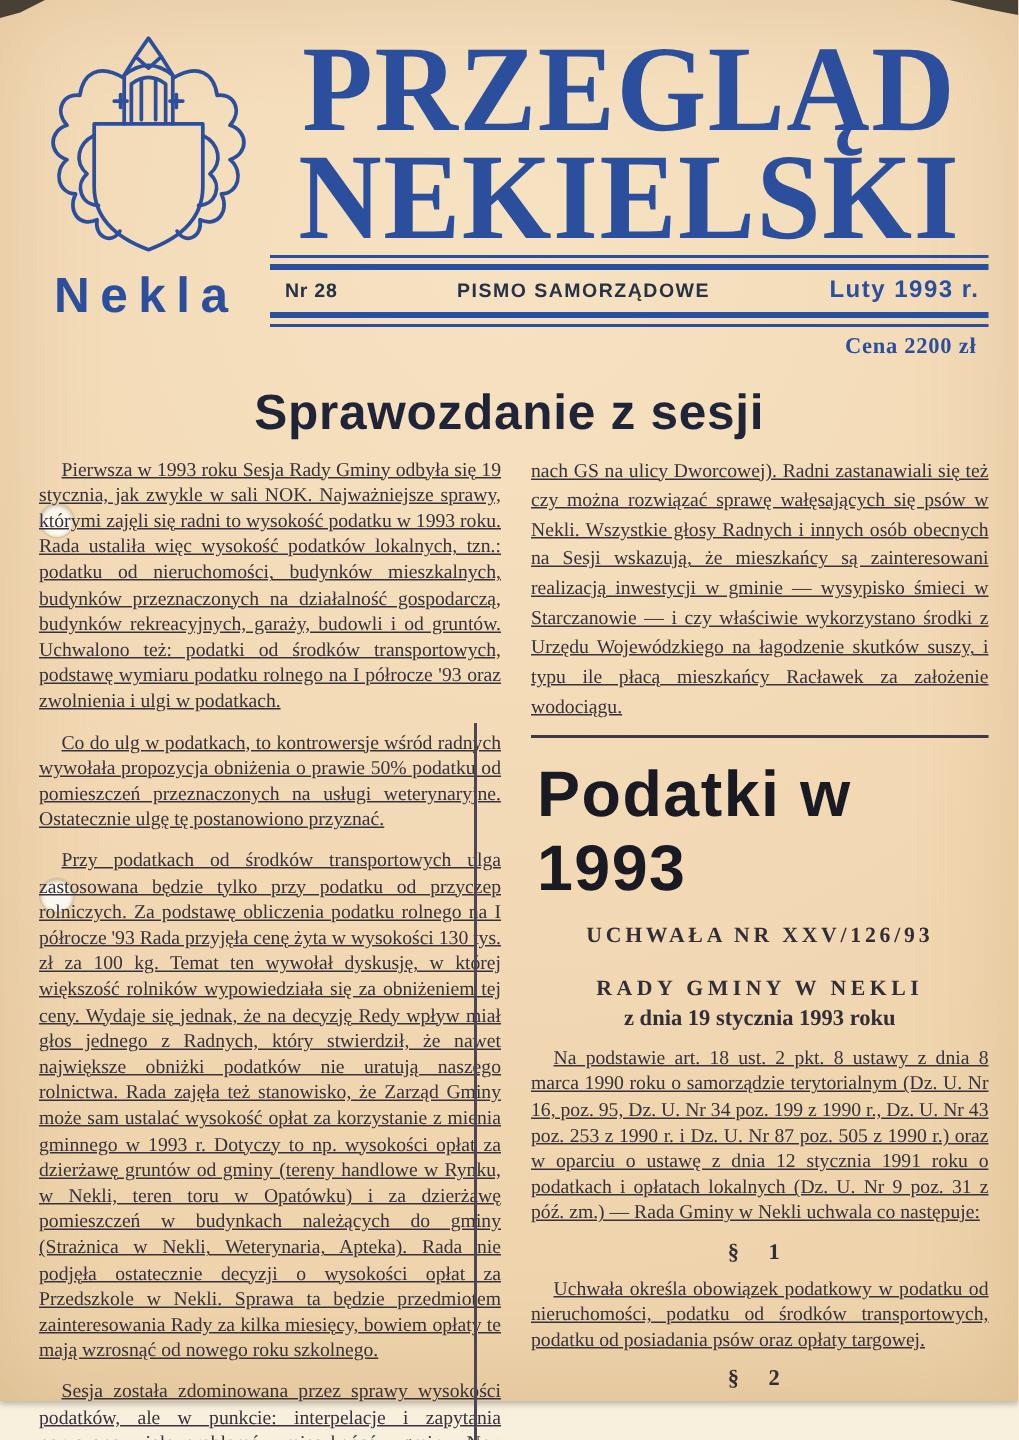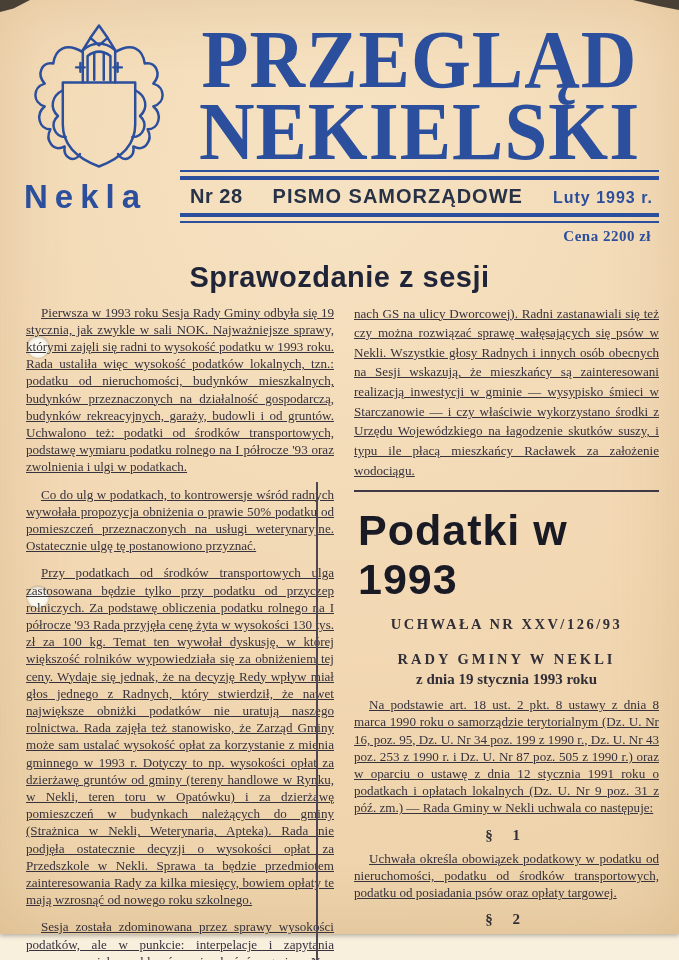--- a/index.html
+++ b/index.html
@@ -24,51 +24,51 @@
   .hole.h1 { left:27px; top:336px; }
   .hole.h2 { left:27px; top:586px; }
 
   
   .masthead { display:flex; padding:14px 20px 0 22px; }
   .m-left { width:158px; flex:none; position:relative; }
   .crest { display:block; margin-left:2px; }
   .town {
     font-family:"Liberation Sans", sans-serif;
     font-size:33px; font-weight:600; letter-spacing:7px;
-    color:#2b4f9d; margin-top:2px; margin-left:2px;
+    color:#2b4f9d; margin-top:2px; margin-left:14px;
   }
   .m-right { flex:1; min-width:0; }
   .paper-title {
     font-family:"Liberation Serif", serif; font-weight:bold;
     color:#2b4f9d; text-align:center;
     font-size:77px; line-height:.88; letter-spacing:1px;
     transform:scaleY(1.06); transform-origin:top center;
     margin-top:10px; white-space:nowrap;
   }
   .rulebar { margin-top:10px; }
   .dbl-top { height:4px; border-top:2px solid #2b4f9d; border-bottom:4px solid #2b4f9d; }
   .dbl-bot { height:4px; border-top:4px solid #2b4f9d; border-bottom:2px solid #2b4f9d; }
   .issue-row {
     display:flex; align-items:baseline; justify-content:space-between;
     padding:5px 6px 5px 10px;
     font-family:"Liberation Sans", sans-serif; font-weight:bold;
   }
-  .issue-no, .pismo { color:#273247; font-size:20px; letter-spacing:.5px; }
+  .issue-no, .pismo { color:#273247; font-size:13px; letter-spacing:.5px; }
   .pismo { letter-spacing:1px; }
   .issue-date { color:#2b4f9d; font-size:16px; letter-spacing:1px; }
   .price-row { text-align:right; padding:4px 8px 0 0; }
   .price {
     display:inline-block; color:#2b4f9d; font-weight:bold; font-size:15px;
     font-family:"Liberation Serif", serif; letter-spacing:.5px;
   }
 
   
   .headline1 {
     text-align:center; font-family:"Liberation Sans", sans-serif;
-    font-weight:bold; font-size:29px; letter-spacing:.5px;
+    font-weight:bold; font-size:33px; letter-spacing:.5px;
     color:#1f2438; margin:16px 0 10px 0;
   }
   .cols { position:relative; display:flex; padding:0 20px 0 26px; }
   .col-l { width:308px; flex:none; }
   .col-gap { width:20px; flex:none; }
   .col-r { flex:1; min-width:0; position:relative; }
   .cols p {
     margin:0 0 10px 0; text-align:justify;
     font-size:13.1px; line-height:1.315; color:#37323c;text-decoration:underline;
   }

